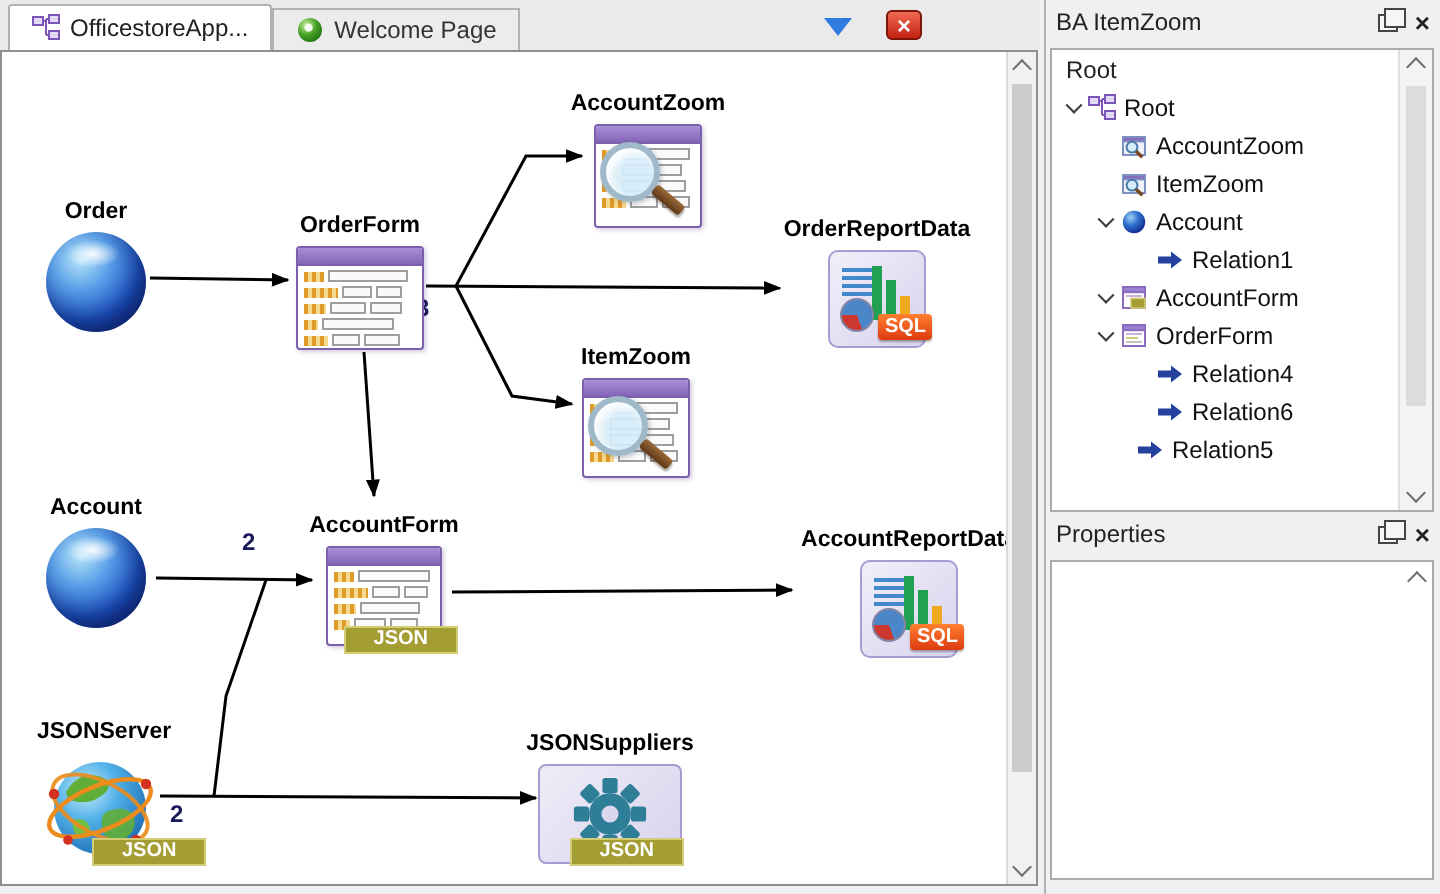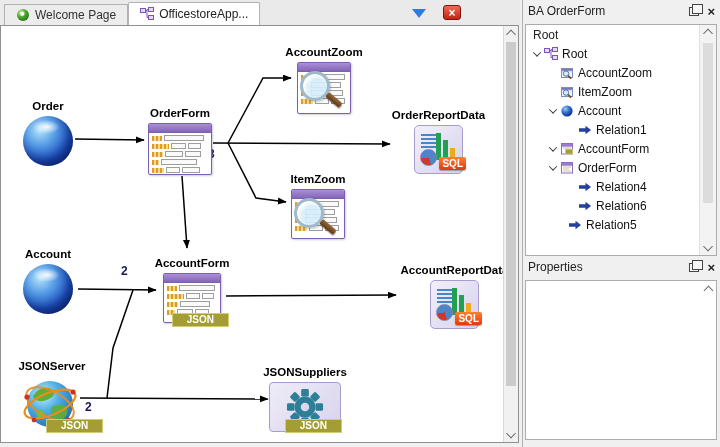--- a/index.html
+++ b/index.html
@@ -79,48 +79,48 @@
   .tree-scroll .vthumb { left:3px; right:3px; top:18px; height:160px; background:#dcdcdc; }
 
   .props-box { margin:2px 3px 0 2px; height:160px; background:#fff; border:1px solid #ababab; position:relative; }
 </style>
 </head>
 <body>
 
 <div class="app">
 
   <div class="tabbar">
+    <div class="tab active">
+      <span class="icon14">
+          <svg width="14" height="14" viewBox="0 0 14 14">
+            <g stroke="#7b56b8" fill="#e4d9f6" stroke-width="1">
+              <rect x="0.5" y="1.5" width="5" height="4"></rect>
+              <rect x="8.5" y="0.5" width="5" height="4"></rect>
+              <rect x="8.5" y="8.5" width="5" height="4"></rect>
+            </g>
+            <path d="M5.5,3.5 H7 M7,2.5 V10.5 M7,2.5 H8.5 M7,10.5 H8.5" stroke="#7b56b8" fill="none"></path>
+          </svg>
+        </span>
+      <span>OfficestoreApp...</span>
+    </div>
     <div class="tab">
       <span class="icon14">
           <svg width="14" height="14" viewBox="0 0 14 14">
             <defs>
               <radialGradient id="wg" cx="0.35" cy="0.3" r="0.8">
                 <stop offset="0" stop-color="#c8f0a0"></stop>
                 <stop offset="0.5" stop-color="#4aa428"></stop>
                 <stop offset="1" stop-color="#1e6e10"></stop>
               </radialGradient>
             </defs>
             <circle cx="7" cy="7" r="6" fill="url(#wg)"></circle>
             <circle cx="6.3" cy="5.8" r="2.1" fill="#ffffff" opacity="0.9"></circle>
           </svg>
         </span>
       <span>Welcome Page</span>
-    </div>
-    <div class="tab active">
-      <span class="icon14">
-          <svg width="14" height="14" viewBox="0 0 14 14">
-            <g stroke="#7b56b8" fill="#e4d9f6" stroke-width="1">
-              <rect x="0.5" y="1.5" width="5" height="4"></rect>
-              <rect x="8.5" y="0.5" width="5" height="4"></rect>
-              <rect x="8.5" y="8.5" width="5" height="4"></rect>
-            </g>
-            <path d="M5.5,3.5 H7 M7,2.5 V10.5 M7,2.5 H8.5 M7,10.5 H8.5" stroke="#7b56b8" fill="none"></path>
-          </svg>
-        </span>
-      <span>OfficestoreApp...</span>
     </div>
     <div class="dropdown-tri"></div>
     <div class="tab-close-btn">
         <span class="x-white"></span>
       </div>
   </div>
 
   <div class="canvas">
     <div class="canvas-content">
 
@@ -359,21 +359,21 @@
       <div class="vthumb" style="top:16px;height:344px"></div>
       <span class="sarr" style="bottom:5px">
           <span class="chev down"></span>
         </span>
     </div>
   </div>
 
   <div class="right-panel">
 
     <div class="panel-header">
-      <span>BA OrderForm</span>
+      <span>BA ItemZoom</span>
       <span class="spacer"></span>
       <span class="float-icon"></span>
       <span class="x-icon"></span>
     </div>
 
     <div class="tree-box">
       <div class="tree-main">
         <div class="tree-colheader">Root</div>
         <div>
             <div class="trow" style="padding-left: 4px;">

